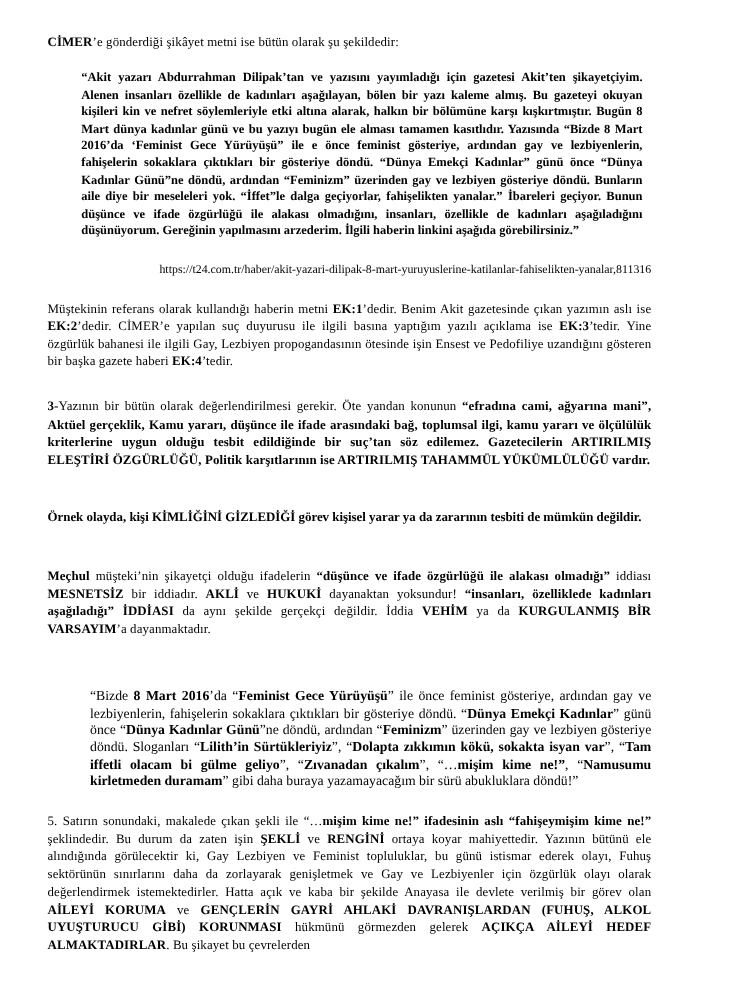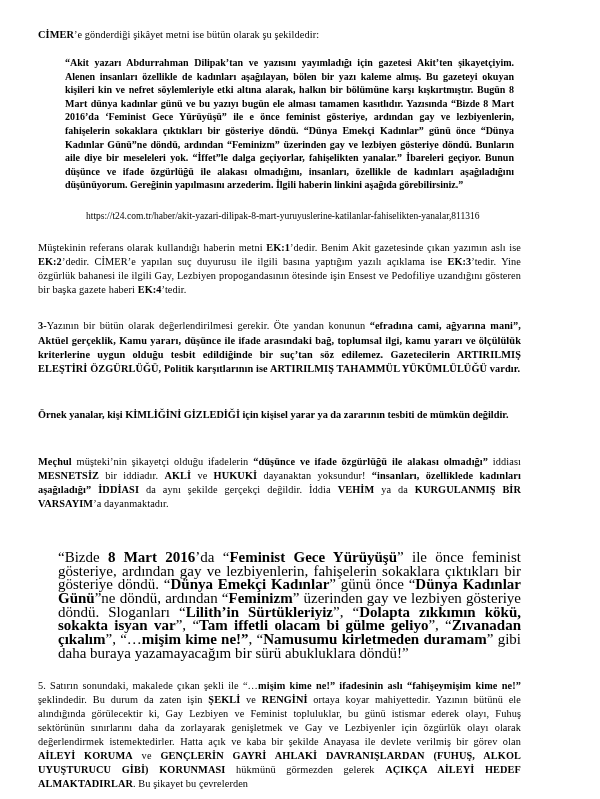--- a/index.html
+++ b/index.html
@@ -38,30 +38,30 @@
 
   
   .quote {
     margin: 0 7px 0 27px;
     text-align: justify;
     font-size: 10px;
     line-height: 13.6px;
     font-weight: bold;
   }
   .quote-wide {
-    margin: 0 0 0 20px;
+    margin: 0 0 0 34px;
     text-align: justify;
-    font-size: 15px;
+    font-size: 11px;
     line-height: 13.7px;
   }
   .url-line {
     margin: 0 0 0 48px;
     font-size: 9.5px;
     line-height: 13px;
-    text-align: left;
+    text-align: right;
     word-break: break-all;
     color: #000;
   }
   .b { font-weight: bold; }
   .bi { font-weight: bold; }
   .headpara {
     font-weight: bold;
     font-size: 10.3px;
     line-height: 14.2px;
     text-align: justify;
@@ -91,21 +91,21 @@
   </p>
 
   <div class="gap-xl"></div>
 
   <p class="para">
     <span class="b">3-</span><span>Yazının bir bütün olarak değerlendirilmesi gerekir. Öte yandan konunun </span><span class="b">“efradına cami, ağyarına mani”, Aktüel gerçeklik, Kamu yararı, düşünce ile ifade arasındaki bağ, toplumsal ilgi, kamu yararı ve ölçülülük  kriterlerine uygun olduğu tesbit edildiğinde bir suç’tan söz edilemez. Gazetecilerin ARTIRILMIŞ ELEŞTİRİ ÖZGÜRLÜĞÜ, Politik karşıtlarının ise ARTIRILMIŞ TAHAMMÜL YÜKÜMLÜLÜĞÜ vardır.</span>
   </p>
 
   <div class="gap-xl"></div>
 
-  <p class="headpara">Örnek yanalar, kişi KİMLİĞİNİ GİZLEDİĞİ için kişisel yarar ya da zararının tesbiti de mümkün değildir.</p>
+  <p class="headpara">Örnek olayda, kişi KİMLİĞİNİ GİZLEDİĞİ görev kişisel yarar ya da zararının tesbiti de mümkün değildir.</p>
 
   <div class="gap-xl"></div>
 
   <p class="para">
     <span class="b">Meçhul</span><span> müşteki’nin şikayetçi olduğu ifadelerin </span><span class="b">“düşünce ve ifade özgürlüğü ile alakası olmadığı”</span><span> iddiası </span><span class="b">MESNETSİZ</span><span> bir iddiadır. </span><span class="b">AKLİ</span><span> ve </span><span class="b">HUKUKİ</span><span> dayanaktan yoksundur! </span><span class="b">“insanları, özelliklede kadınları aşağıladığı”</span><span> </span><span class="b">İDDİASI</span><span> da aynı şekilde gerçekçi değildir. İddia </span><span class="b">VEHİM</span><span> ya da </span><span class="b">KURGULANMIŞ BİR VARSAYIM</span><span>’a dayanmaktadır.</span>
   </p>
 
   <div class="gap-xl"></div>
 
 

